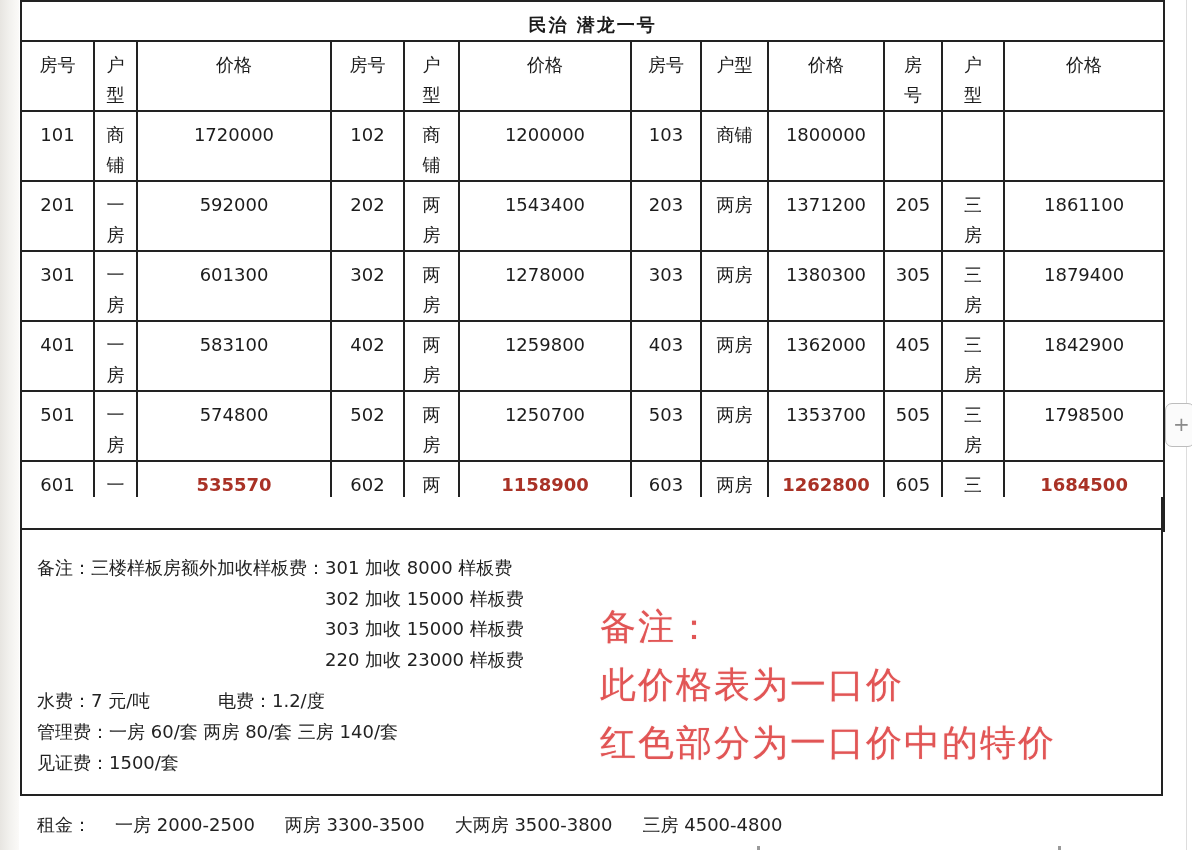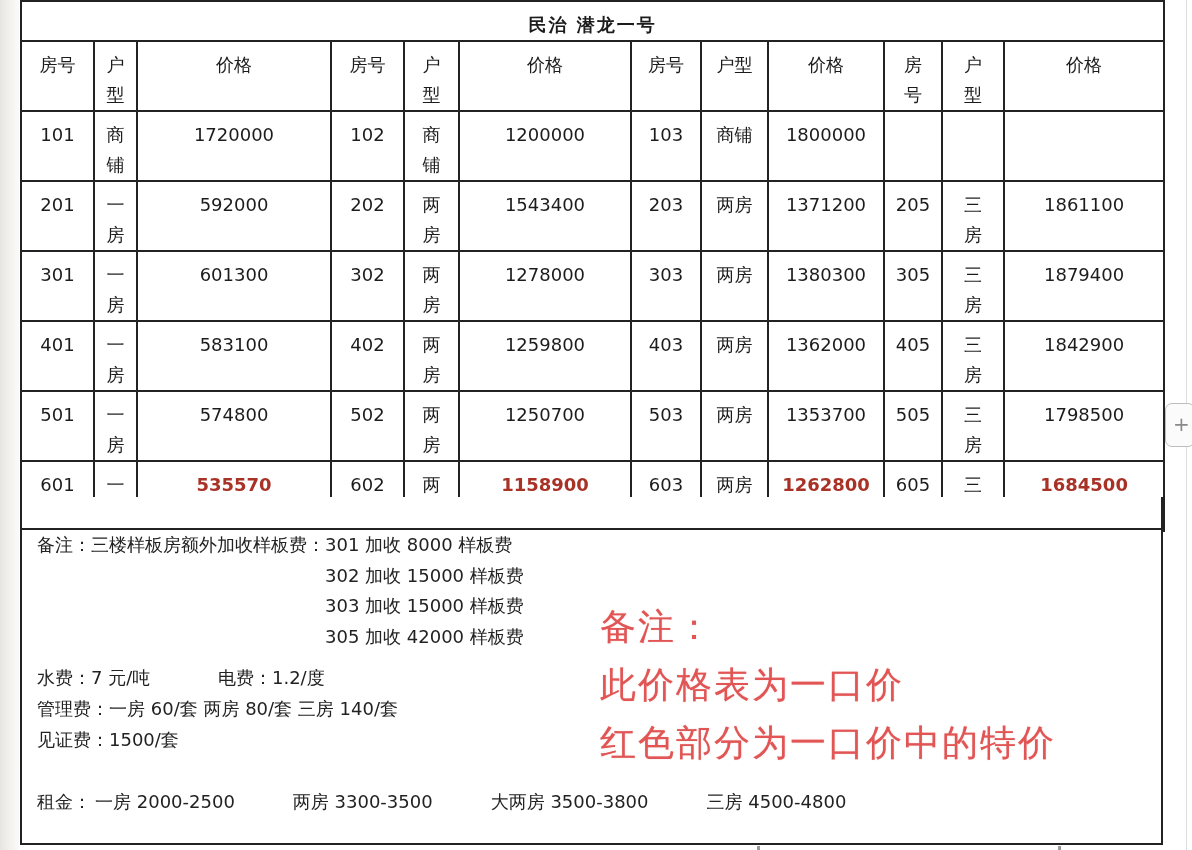--- a/index.html
+++ b/index.html
@@ -24,29 +24,29 @@
   tr.header-row,tr.data-row{height:66px;}
   td.unit-cell,td.hdr-unit,td.hdr-room{white-space:pre-line;}
   td.price-cell{font-size:19px;}
   td.price-cell.special{color:var(--special);font-weight:bold;}
 
   
   .gap-band{position:absolute;left:20px;top:497px;width:1143px;height:31px;
     border-left:2px solid var(--grid);border-right:2px solid var(--grid);background:#fff;}
 
   
-  .notes-box{position:absolute;left:20px;top:528px;width:1143px;height:317px;
-    border:2px solid var(--grid);background:#fff;padding:0 0 0 15px;font-size:18px;color:#222;}
+  .notes-box{position:absolute;left:20px;top:528px;width:1143px;height:268px;
+    border:2px solid var(--grid);background:#fff;padding:23px 0 0 15px;font-size:18px;color:#222;}
   .sample-fee{display:flex;align-items:flex-start;line-height:30.5px;}
   .sample-fee-items div{line-height:30.5px;}
   .fees{margin-top:10px;}
   .fees .fee-line{line-height:31px;}
   .electric-fee{margin-left:62px;}
   .rent-line{margin-top:32px;display:flex;line-height:30px;}
-  .rent-items{display:flex;gap:58px;margin-left:4px;}
+  .rent-items{display:flex;gap:30px;margin-left:24px;}
 
   
   .red-note{position:absolute;left:600px;top:598px;color:var(--rednote);
     font-weight:normal;font-size:36px;line-height:58px;letter-spacing:2px;
     text-shadow:0 0 1px rgba(225,85,85,.6);}
 
   
   .zoom-btn{position:absolute;left:1165px;top:403px;width:30px;height:44px;
     border:1.5px solid #bdbdbd;border-radius:7px;background:#fbfbfb;color:#8a8a8a;
     font-size:20px;line-height:40px;text-align:left;padding-left:7px;cursor:pointer;}
@@ -208,21 +208,21 @@
 
   <div class="gap-band"></div>
 
   <div class="notes-box">
     <div class="sample-fee">
       <span>备注：三楼样板房额外加收样板费：</span>
       <div class="sample-fee-items">
           <div>301 加收 8000 样板费</div>
           <div>302 加收 15000 样板费</div>
           <div>303 加收 15000 样板费</div>
-          <div>305 加收 42000 样板费</div>
+          <div>220 加收 23000 样板费</div>
         </div>
     </div>
     <div class="fees">
       <div class="fee-line">
         <span>水费：7 元/吨</span>
         <span class="electric-fee">电费：1.2/度</span>
       </div>
       <div class="fee-line">管理费：一房 60/套 两房 80/套 三房 140/套</div>
       <div class="fee-line">见证费：1500/套</div>
     </div>

